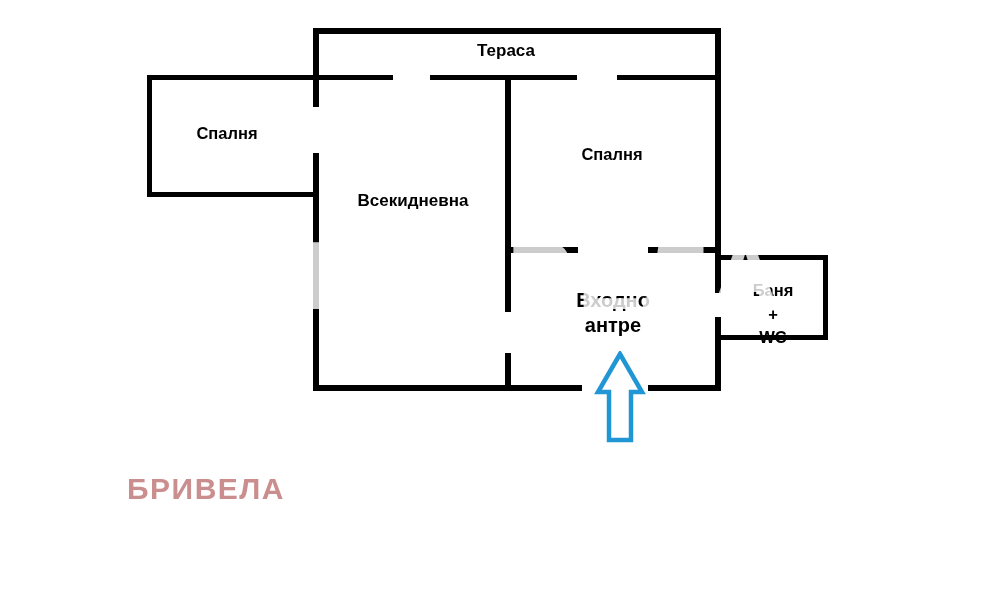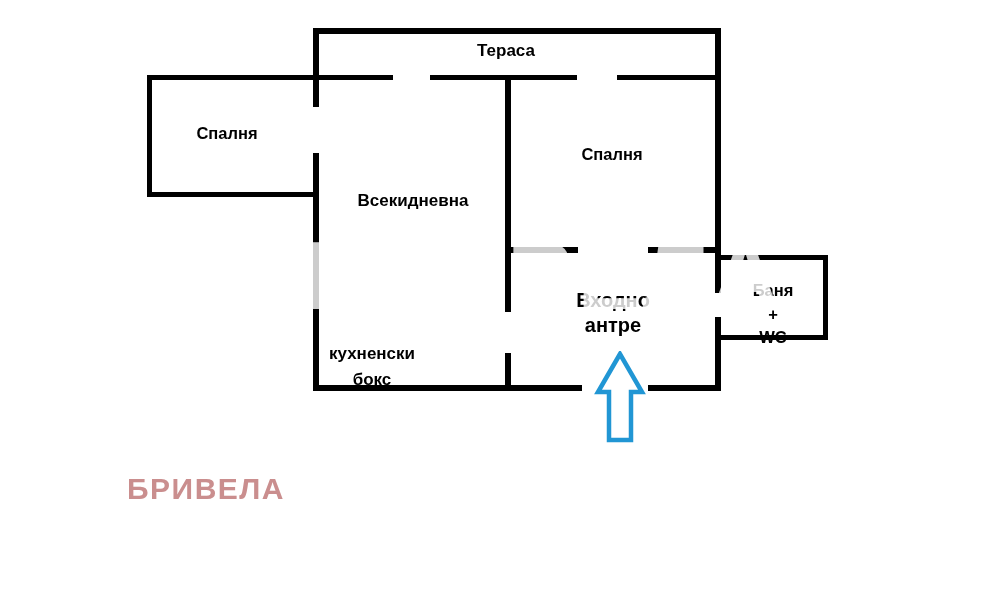--- a/index.html
+++ b/index.html
@@ -73,24 +73,20 @@
 
   <div class="lbl lbl-living">Всекидневна</div>
 
   <div class="lbl lbl-bed-right">Спалня</div>
 
   <div class="lbl lbl-hall">
     <span>Входно</span>
     <span>антре</span>
   </div>
 
-  <div class="lbl lbl-kitchen">
-    <span>кухненски</span>
-    <span>бокс</span>
-  </div>
 
   <div class="lbl lbl-bath">
     <span>Баня</span>
     <span>+</span>
     <span>WC</span>
   </div>
 
   <svg class="arrow-svg" width="52" height="92" viewBox="0 0 52 92">
     <polygon points="26,3 4,41 15,41 15,89 37,89 37,41 48,41" fill="#ffffff" stroke-width="4.5" stroke-linejoin="miter" stroke="#2196d4"></polygon>
   </svg>

